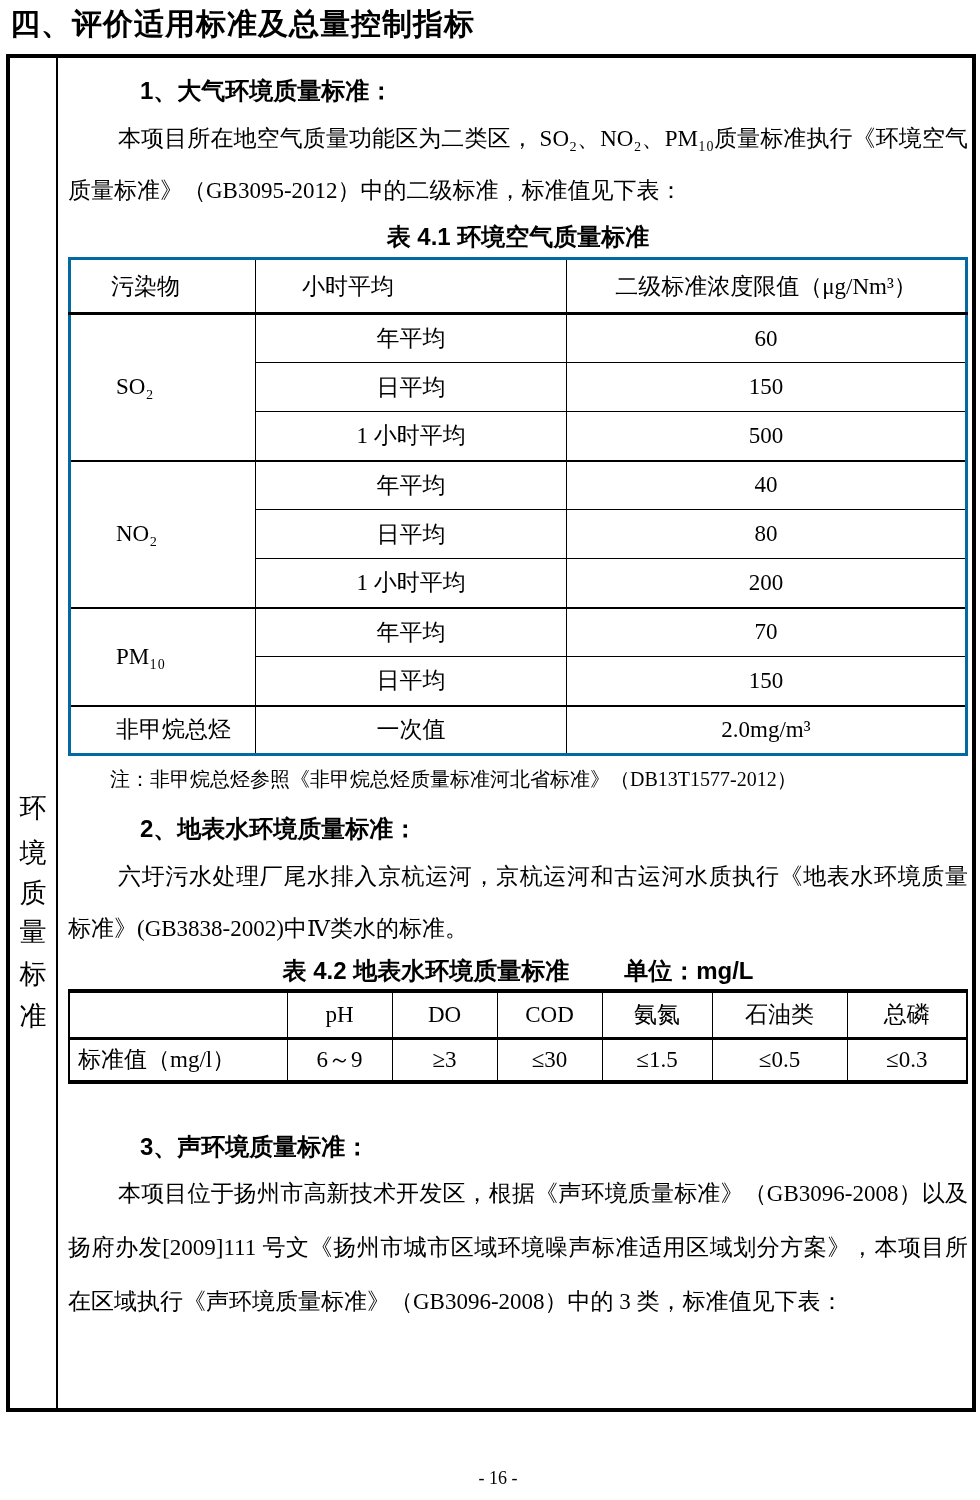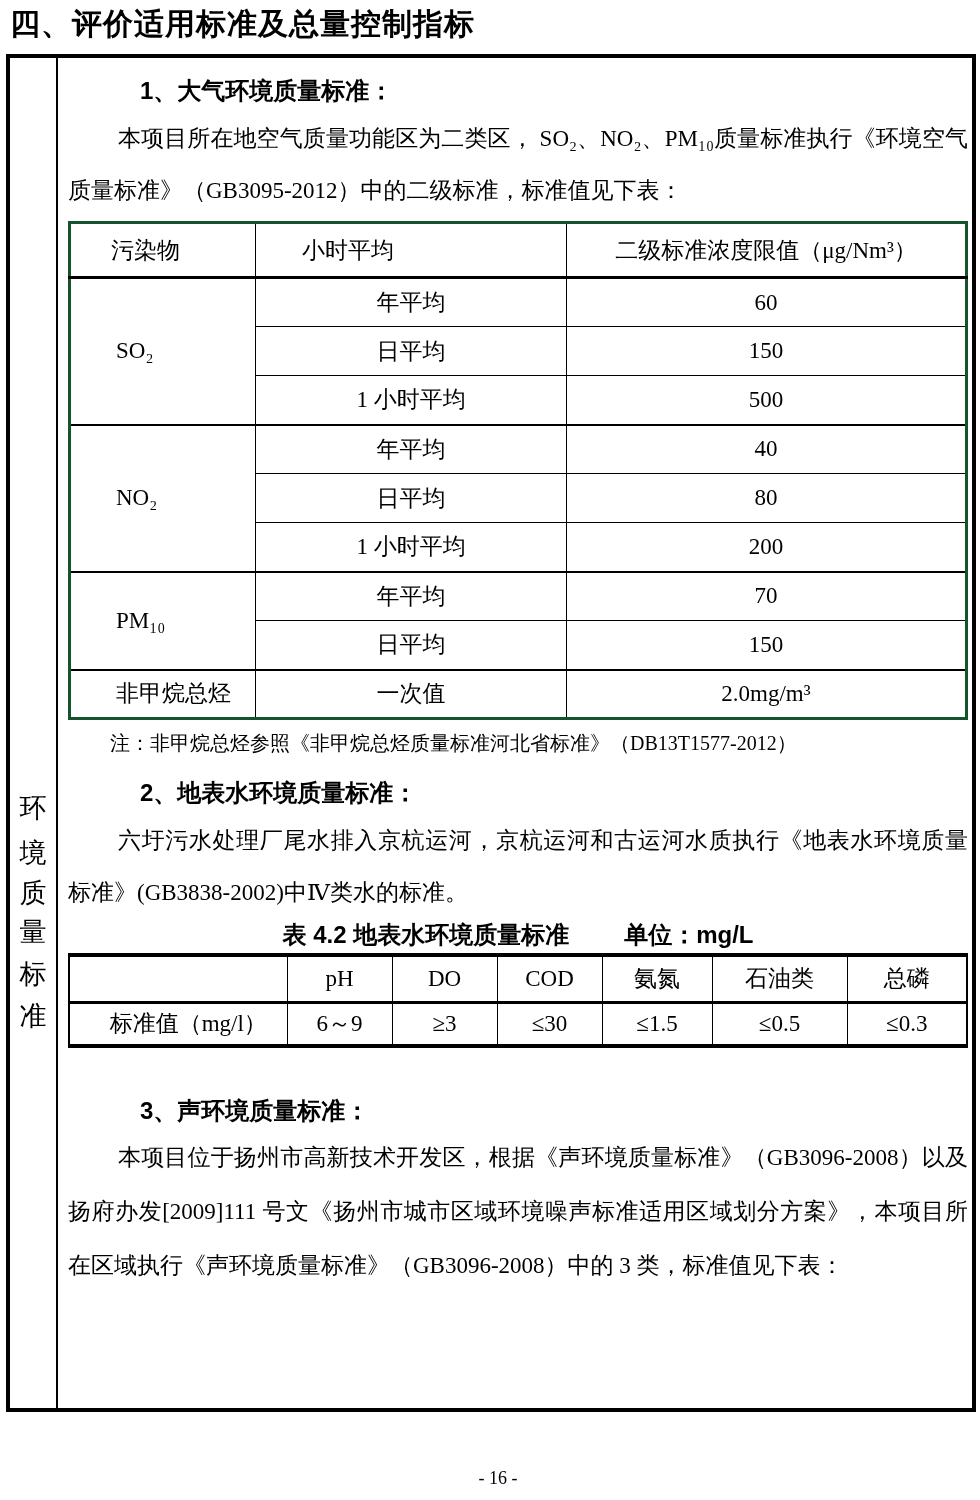--- a/index.html
+++ b/index.html
@@ -56,37 +56,37 @@
     display: flex; justify-content: center; gap: 55px;
     margin-top: 0;
   }
   .tbl-title-row span {
     font-family: "Liberation Sans", "DejaVu Sans", sans-serif;
     font-weight: bold; font-size: 24px; line-height: 32px;
   }
 
   table { border-collapse: collapse; table-layout: fixed; width: 900px; }
 
-  .t41 { border: 3px solid #14532d; margin-top: 4px; }
+  .t41 { border: 3px solid #0369a1; margin-top: 4px; }
   .t41 th, .t41 td { border: 1px solid #000; font-weight: normal; font-size: 23px; }
   .t41 thead th { border-bottom: 3px solid #000; height: 55px; }
   .t41 th.col-pollutant { text-align: left; padding-left: 40px; }
   .t41 th.col-time { text-align: left; padding-left: 46px; }
   .t41 th.col-limit { text-align: center; }
   .t41 td { height: 49px; text-align: center; }
   .t41 td.pollutant { text-align: left; padding-left: 45px; }
   .t41 tr.group-start td { border-top: 2px solid #000; }
 
   .tbl-note { font-size: 20px; margin: 10px 0 0 42px; line-height: 26px; }
 
   .t42 { border: 2px solid #000; border-top-width: 4px; border-bottom-width: 4px; margin-top: 2px; }
   .t42 th, .t42 td { border: 1px solid #000; font-weight: normal; font-size: 23px; text-align: center; }
   .t42 thead th { border-bottom: 3px solid #000; height: 47px; }
   .t42 td { height: 44px; }
-  .t42 .row-label { text-align: center; padding-left: 20px; }
+  .t42 .row-label { text-align: left; padding-left: 8px; }
 
   .page-number {
     position: absolute; top: 1468px; left: 8px; width: 100%;
     text-align: center; font-size: 18px;
   }
 </style>
 </head>
 <body>
 
 <div class="doc-title">四、评价适用标准及总量控制指标</div>
@@ -95,20 +95,21 @@
 
   <div class="sidebar">
     <span class="sidebar-label">环境质量标准</span>
   </div>
 
   <div class="main">
 
     <div class="sec-heading h1x">1、大气环境质量标准：</div>
     <p class="para">本项目所在地空气质量功能区为二类区， SO₂、NO₂、PM₁₀质量标准执行《环境空气质量标准》（GB3095-2012）中的二级标准，标准值见下表：</p>
 
+    <div class="tbl-title">表 4.1 环境空气质量标准</div>
 
     <table class="t41">
       <colgroup>
           <col style="width:186px">
           <col style="width:311px">
           <col>
         </colgroup>
       <thead>
         <tr>
           <th class="col-pollutant">污染物</th>

